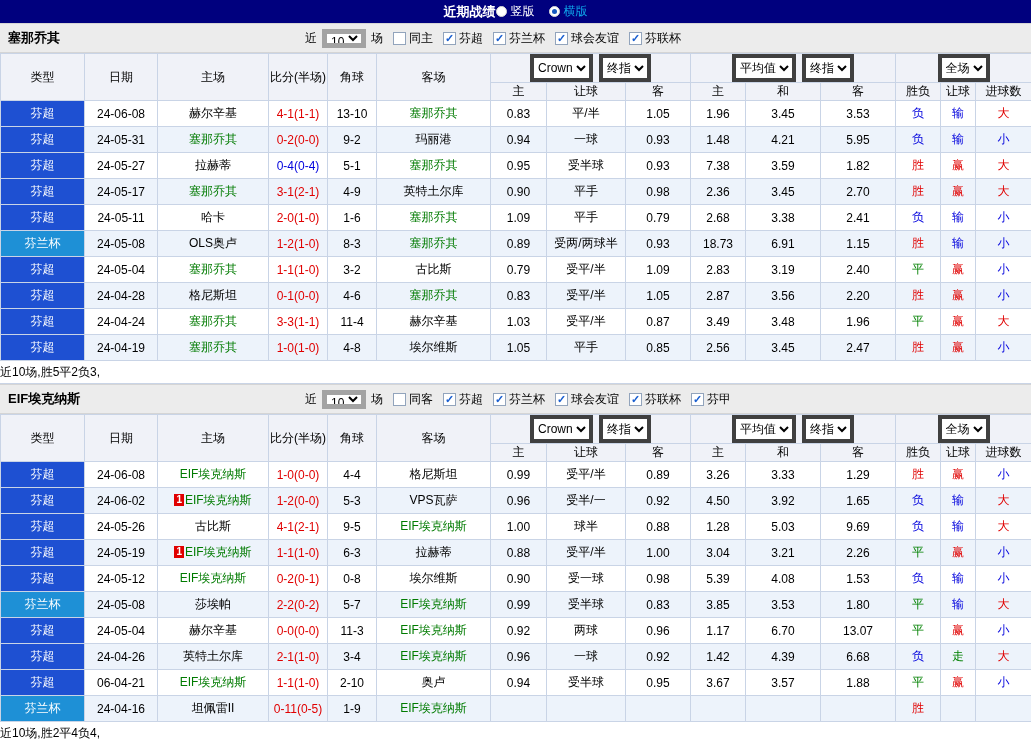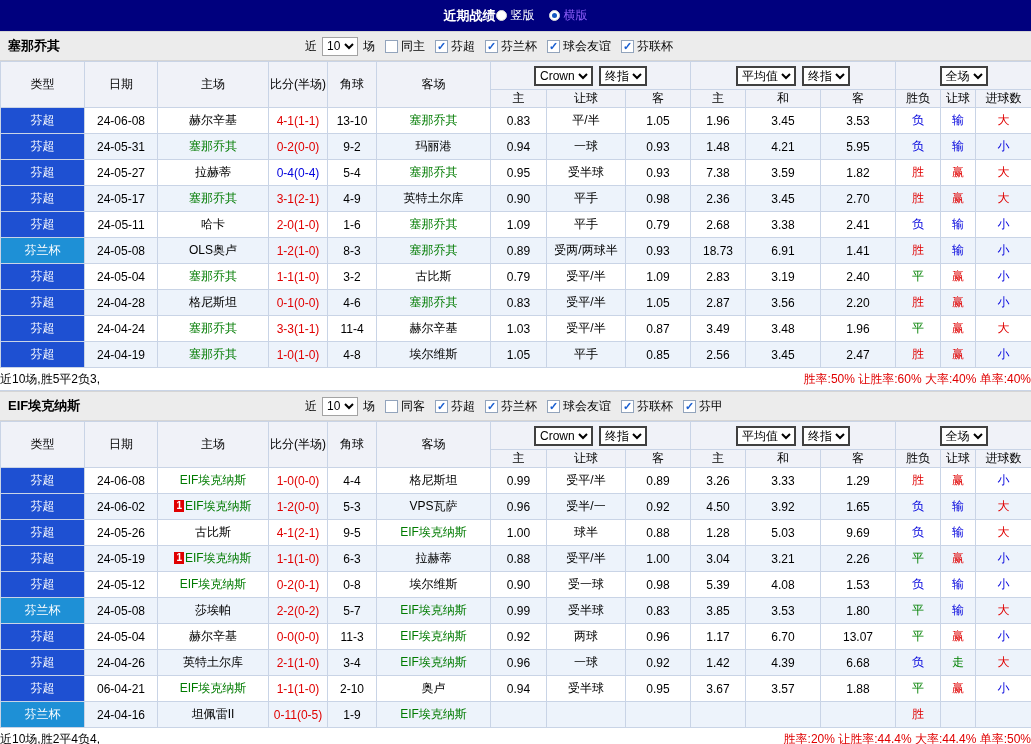--- a/index.html
+++ b/index.html
@@ -1,48 +1,48 @@
 <!DOCTYPE html>
 <html style="--titlebar-bg: #00007e; --league-super: #1e50d2; --league-cup: #1e90d6; --focus-team: #007b00; --win: #e00000; --draw: #008000; --lose: #0000dd;"><head>
 <meta charset="utf-8">
 <style>
 *{box-sizing:border-box;margin:0;padding:0}
 body{width:1031px;background:#fff;font-family:"Liberation Sans",sans-serif;font-size:12px;color:#000}
-.titlebar{height:31px;background:var(--titlebar-bg,#00007e);display:flex;align-items:center;justify-content:center;gap:0;color:#fff}
+.titlebar{height:23px;background:var(--titlebar-bg,#00007e);display:flex;align-items:center;justify-content:center;gap:0;color:#fff}
 .titlebar .t{font-weight:bold;font-size:13px}
 .opts{display:inline-flex;align-items:flex-start;gap:14px;font-size:12px}
 .rlabel{display:inline-flex;align-items:center;gap:4px;color:#fff;cursor:pointer}
-.rlabel.sel{color:#8b5cf6}
+.rlabel.sel{color:#0ea5e9}
 .rdot{width:11px;height:11px;border-radius:50%;background:#fff;position:relative;display:inline-block;border:1px solid #d9d9d9}
 .rdot.on::after{content:"";position:absolute;left:2px;top:2px;width:5px;height:5px;border-radius:50%;background:#1557c0}
 .team-bar{height:30px;background:#ececec;border-top:1px solid #d5d5d5;border-bottom:1px solid #d5d5d5;display:flex;align-items:center}
 .team-name{font-weight:bold;font-size:13px;padding-left:8px;width:305px;flex:none}
 .filters{display:inline-flex;align-items:center;gap:5px}
-.filters select{height:19px;font-size:12px;border:1px solid #a3a3a3;background:#fff}
+.filters select{height:19px;font-size:12px;border:5px solid #a3a3a3;background:#fff}
 .cbl{display:inline-flex;align-items:center;gap:3px;margin-left:5px;cursor:pointer}
 .cb{width:13px;height:13px;border:1px solid #92a4bc;background:#fff;display:inline-flex;align-items:center;justify-content:center;font-size:11px;font-weight:bold;color:#1a5fd0;line-height:1}
 table{border-collapse:collapse;table-layout:fixed;width:1031px;font-size:12px}
 th,td{border:1px solid #c9d4e6;text-align:center;vertical-align:middle;white-space:nowrap;overflow:hidden;padding:0}
 thead th{background:#f0f2f8}
 tr.h1 th{height:28px;font-weight:normal}
 tr.h1 th.grp{font-weight:normal}
-tr.h1 select{height:20px;font-size:12px;border:2px solid #404040;background:#fff;margin:0 3px}
+tr.h1 select{height:28px;font-size:12px;border:4px solid #404040;background:#fff;margin:0 3px}
 tr.h2 th{height:18px;font-weight:normal}
 tbody td{height:26px}
 tr.even td{background:#edf3fb}
 tr.odd td{background:#fff}
 td.lg{color:#fff}
 td.lg.c1{background:var(--league-super,#1e50d2)}
 td.lg.c2{background:var(--league-cup,#1e90d6)}
 .focus{color:var(--focus-team,#007b00)}
 .r{color:var(--win,#e00000)}
 .g{color:var(--draw,#008000)}
 .b{color:var(--lose,#0000dd)}
 .badge{display:inline-block;background:#e00000;color:#fff;font-size:10px;line-height:12px;padding:0 2px;margin-right:1px;font-weight:bold;vertical-align:1px}
-.summary{height:23px;display:flex;align-items:center;justify-content:space-between;gap:4px;border-bottom:1px solid #c9d4e6;background:#fff}
+.summary{height:23px;display:flex;align-items:center;justify-content:flex-start;gap:4px;border-bottom:1px solid #c9d4e6;background:#fff}
 </style>
 </head>
 <body>
 
 <div class="titlebar">
   <span class="t">近期战绩</span>
   <span class="opts">
       <label class="rlabel">
         <span class="rdot"></span>
         <span>竖版</span>
@@ -159,21 +159,21 @@
             <td>5.95</td>
             <td class="b">负</td>
             <td class="b">输</td>
             <td class="b">小</td>
           </tr>
           <tr class="odd">
             <td class="lg c1">芬超</td>
             <td>24-05-27</td>
             <td><span class="">拉赫蒂</span></td>
             <td class="b">0-4(0-4)</td>
-            <td>5-4</td>
+            <td>5-1</td>
             <td><span class="focus">塞那乔其</span></td>
             <td>0.95</td>
             <td>受半球</td>
             <td>0.93</td>
             <td>7.38</td>
             <td>3.59</td>
             <td>1.82</td>
             <td class="r">胜</td>
             <td class="r">赢</td>
             <td class="r">大</td>
@@ -217,21 +217,21 @@
             <td>24-05-08</td>
             <td><span class="">OLS奥卢</span></td>
             <td class="r">1-2(1-0)</td>
             <td>8-3</td>
             <td><span class="focus">塞那乔其</span></td>
             <td>0.89</td>
             <td>受两/两球半</td>
             <td>0.93</td>
             <td>18.73</td>
             <td>6.91</td>
-            <td>1.41</td>
+            <td>1.15</td>
             <td class="r">胜</td>
             <td class="b">输</td>
             <td class="b">小</td>
           </tr>
           <tr class="odd">
             <td class="lg c1">芬超</td>
             <td>24-05-04</td>
             <td><span class="focus">塞那乔其</span></td>
             <td class="r">1-1(1-0)</td>
             <td>3-2</td>
@@ -294,21 +294,20 @@
             <td>3.45</td>
             <td>2.47</td>
             <td class="r">胜</td>
             <td class="r">赢</td>
             <td class="b">小</td>
           </tr>
         </tbody>
       </table>
       <div class="summary">
         <span>近10场,胜5平2负3,</span>
-        <span class="r">胜率:50% 让胜率:60% 大率:40% 单率:40%</span>
       </div>
     </div>
     <div class="section">
       <div class="team-bar">
         <span class="team-name">EIF埃克纳斯</span>
         <span class="filters">
           <span>近</span>
           <select><option>10</option></select>
           <span>场</span>
           <label class="cbl">
@@ -547,16 +546,15 @@
             <td></td>
             <td></td>
             <td class="r">胜</td>
             <td class="b"></td>
             <td class="r"></td>
           </tr>
         </tbody>
       </table>
       <div class="summary">
         <span>近10场,胜2平4负4,</span>
-        <span class="r">胜率:20% 让胜率:44.4% 大率:44.4% 单率:50%</span>
       </div>
     </div>
   </div>
 
 </body></html>

